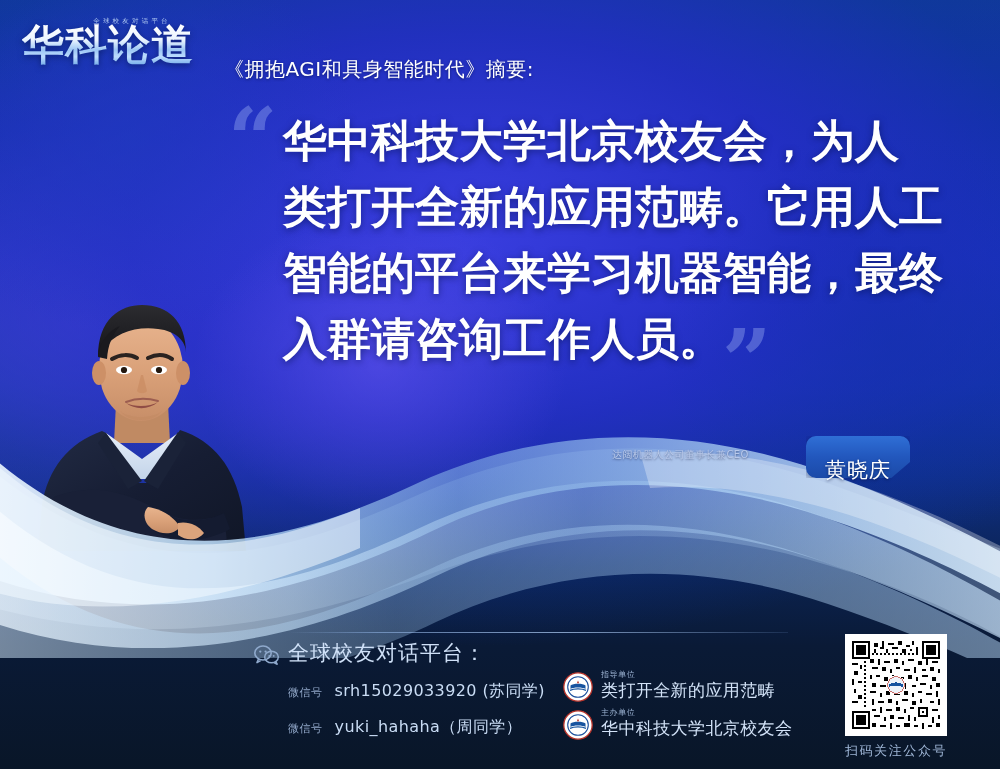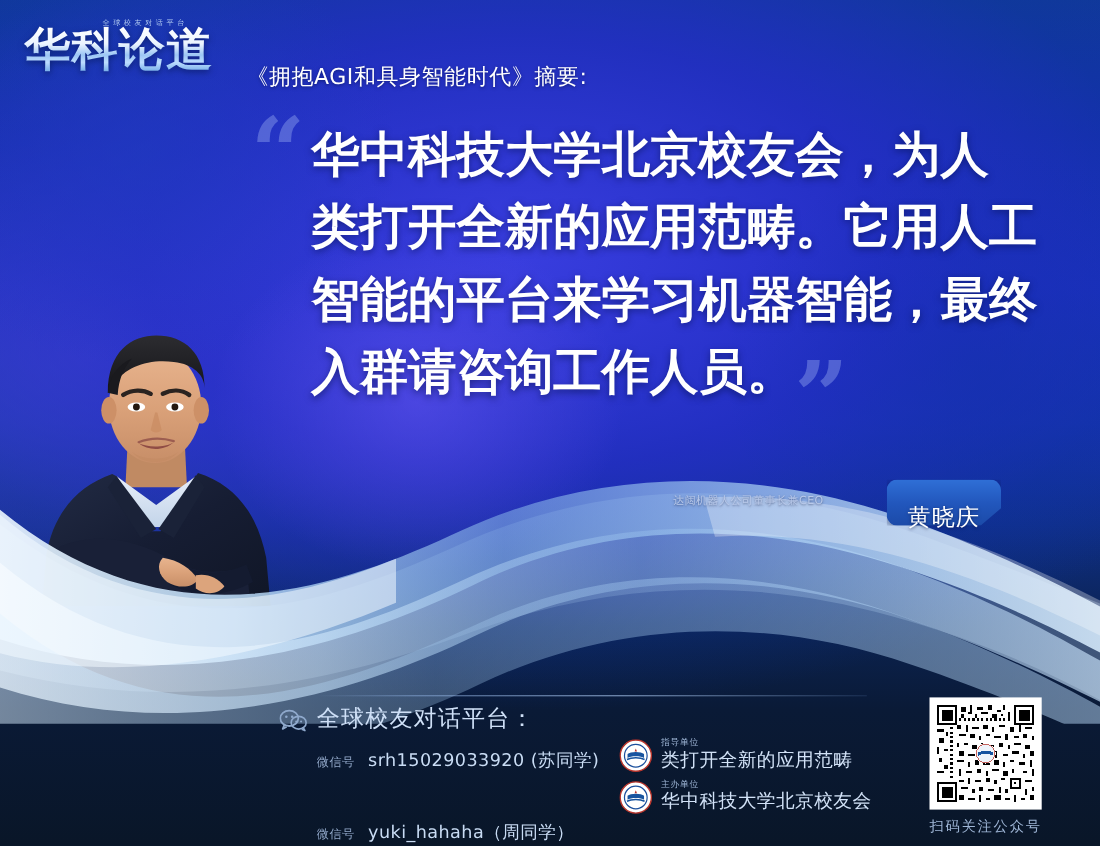--- a/index.html
+++ b/index.html
@@ -103,21 +103,21 @@
     background:linear-gradient(90deg,rgba(120,160,220,0) 0%,rgba(150,185,235,.55) 18%,rgba(175,205,245,.72) 55%,rgba(120,160,220,.15) 100%);}
   .wechat-icon{position:absolute;left:254px;top:644px;width:26px;height:22px;z-index:26;}
   .footer-head{position:absolute;left:288px;top:639px;z-index:26;
     font-size:21px;color:#cfe0f7;letter-spacing:1px;
     font-family:"DejaVu Sans","Liberation Sans",sans-serif;white-space:nowrap;}
   .wx-row{position:absolute;z-index:26;white-space:nowrap;
     font-family:"DejaVu Sans","Liberation Sans",sans-serif;}
   .wx-row .lbl{font-size:11px;color:#92a8c9;letter-spacing:.5px;}
   .wx-row .val{font-size:16px;color:#c9dcf4;letter-spacing:.4px;margin-left:7px;}
   .wx1{left:288px;top:681px;text-align:right;}
-  .wx2{left:288px;top:717px;margin-top:30px;}
+  .wx2{left:288px;top:717px;}
 
   .org{position:absolute;z-index:26;white-space:nowrap;}
   .org1{left:563px;top:670px;}
   .org2{left:563px;top:708px;}
   .org-emblem{position:absolute;left:0;top:2px;width:30px;height:30px;}
   .org-kicker{position:absolute;left:38px;top:-1px;font-size:8px;color:#9fb6d6;
     letter-spacing:.6px;font-family:"DejaVu Sans",sans-serif;}
   .org-name{position:absolute;left:38px;top:9px;font-size:17px;color:#d2e2f7;
     letter-spacing:.4px;font-family:"DejaVu Sans","Liberation Sans",sans-serif;}
 

